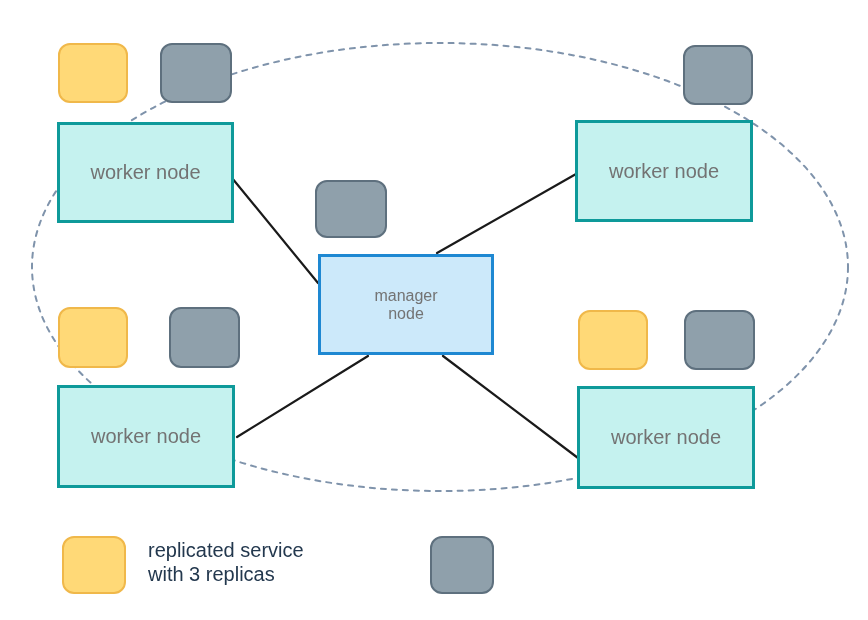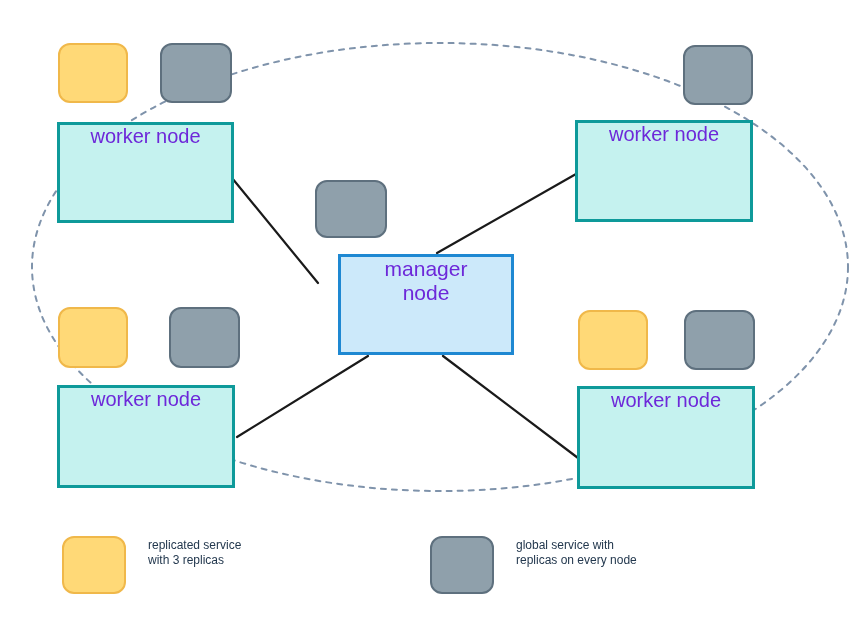--- a/index.html
+++ b/index.html
@@ -22,36 +22,35 @@
     position: absolute;
     left: 0;
     top: 0;
     width: 868px;
     height: 620px;
   }
   .node-box {
     position: absolute;
     box-sizing: border-box;
     display: flex;
-    align-items: flex-start;
+    align-items: center;
     justify-content: center;
     text-align: center;
     line-height: 1.12;
-    color: #6d28d9;
+    color: #737373;
   }
   .worker-node {
     background: #c5f2ef;
     border: 3px solid #0e9a9a;
     font-size: 20px;
   }
   .manager-node {
     background: #cce9fa;
     border: 3px solid #1e88d2;
-    font-size: 21px;
-    margin-left: 20px;
+    font-size: 16px;
   }
   .service-badge {
     position: absolute;
     box-sizing: border-box;
     border-radius: 12px;
   }
   .badge-replicated {
     background: #ffd977;
     border: 2px solid #f0b84a;
   }
@@ -73,21 +72,21 @@
   .legend-swatch {
     box-sizing: border-box;
     width: 64px;
     height: 58px;
     border-radius: 12px;
     flex: none;
   }
   .legend-text {
     margin-left: 22px;
     color: #23384e;
-    font-size: 12px;
+    font-size: 20px;
     line-height: 1.22;
     padding-top: 2px;
     white-space: pre-line;
   }
 </style>
 </head>
 <body>
 
 <div id="diagram-root">
 
@@ -132,18 +131,16 @@
 
 
   <div id="legend-layer">
       <div class="legend-item" style="left: 62px; top: 536px;">
         <div class="legend-swatch badge-replicated"></div>
         <div class="legend-text">replicated service
 with 3 replicas</div>
       </div>
       <div class="legend-item" style="left: 430px; top: 536px;">
         <div class="legend-swatch badge-global"></div>
-        <div class="legend-text">global service with
-replicas on every node</div>
       </div>
     </div>
 
 </div>
 
 </body></html>

